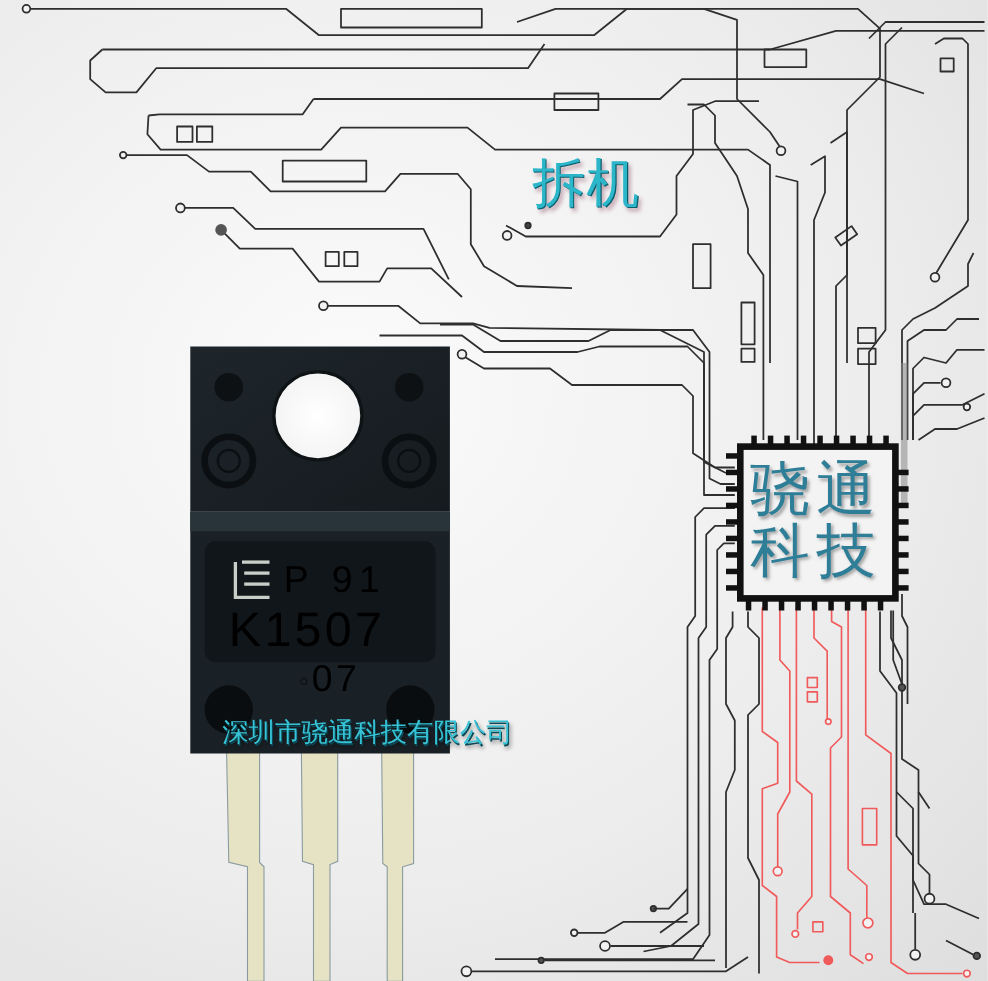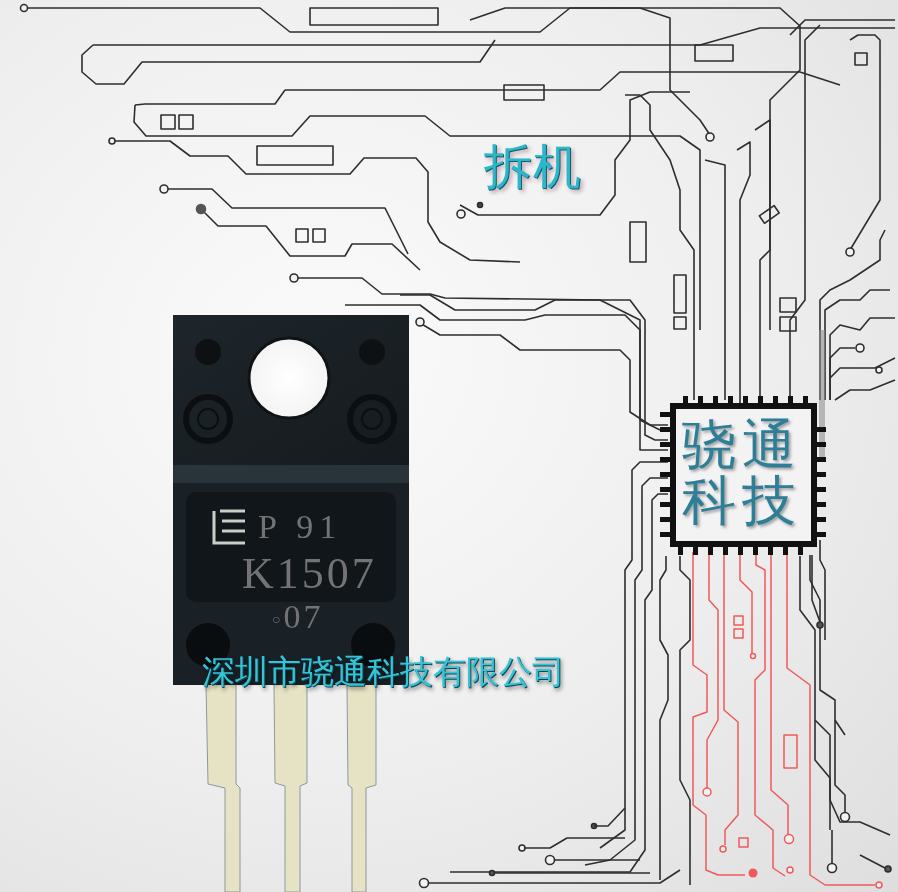--- a/index.html
+++ b/index.html
@@ -3,25 +3,25 @@
 <meta charset="utf-8">
 <style>
   html, body { margin: 0; padding: 0; }
   body { width: 898px; height: 892px; overflow: hidden; position: relative;
          background: radial-gradient(ellipse at 35% 40%, #fbfbfb 0%, #eeeeee 55%, #dedede 100%);
          font-family: "DejaVu Sans", sans-serif; }
   #scene { position: absolute; left: 0; top: 0; width: 898px; height: 892px; }
   .cn-title { position: absolute; font-family: Liberation Mono, monospace; color: #2bb6c9;
               text-shadow: 1px 1px 0 #0d5e6c, 3px 3px 4px rgba(120,40,70,0.45); letter-spacing: 1px; }
   #title-chaiji { left: 484px; top: 135px; font-size: 48px; }
-  #company-name { left: 202px; top: 650px; font-size: 33px; letter-spacing: 0px; white-space: nowrap;
+  #company-name { left: 202px; top: 650px; font-size: 24px; letter-spacing: 0px; white-space: nowrap;
                   color: #37c3d6; text-shadow: 1px 1px 0 #0a4a58, 2px 3px 4px rgba(0,0,0,0.55); }
   .chip-char { position: absolute; font-family: "DejaVu Serif", serif; font-size: 54px; color: #2f7e98;
                text-shadow: 2px 2px 3px rgba(0,0,0,0.35); line-height: 1; }
-  .marking { position: absolute; font-family: Liberation Serif, serif; color: #737373; }
+  .marking { position: absolute; font-family: Liberation Sans, sans-serif; color: #000000; }
 </style>
 </head>
 <body>
 
 <svg id="scene" width="898" height="892" viewBox="0 0 898 892" xmlns="http://www.w3.org/2000/svg">
   <defs>
     <radialGradient id="holeg" cx="50%" cy="50%" r="50%">
       <stop offset="0%" stop-color="#ffffff"></stop>
       <stop offset="100%" stop-color="#f4f4f4"></stop>
     </radialGradient>
@@ -218,21 +218,21 @@
     <g stroke="#c9cfc8" stroke-width="3" fill="none">
       <path d="M214 511 V543 H245"></path>
       <path d="M220 511 H245"></path>
       <path d="M222 521 H245"></path>
       <path d="M222 531 H245"></path>
     </g>
   </g>
 </svg>
 
 <div class="marking" style="left:258px; top:508px; font-size:34px; letter-spacing:6px;">P 91</div>
-<div class="marking" style="left:208px; top:548px; font-size:44px; letter-spacing:3px;margin-left:34px;">K1507</div>
+<div class="marking" style="left:208px; top:548px; font-size:44px; letter-spacing:3px;">K1507</div>
 <div class="marking" style="left:272px; top:598px; font-size:34px; letter-spacing:3px;text-align:right;"><span style="font-size:14px; vertical-align:middle;">○</span><span>07</span></div>
 
 <div class="cn-title" id="title-chaiji">拆机</div>
 
 <div class="chip-char" style="left:682px; top:418px;">骁</div>
 <div class="chip-char" style="left:742px; top:418px;">通</div>
 <div class="chip-char" style="left:682px; top:474px;">科</div>
 <div class="chip-char" style="left:742px; top:474px;">技</div>
 
 <div class="cn-title" id="company-name">深圳市骁通科技有限公司</div>

